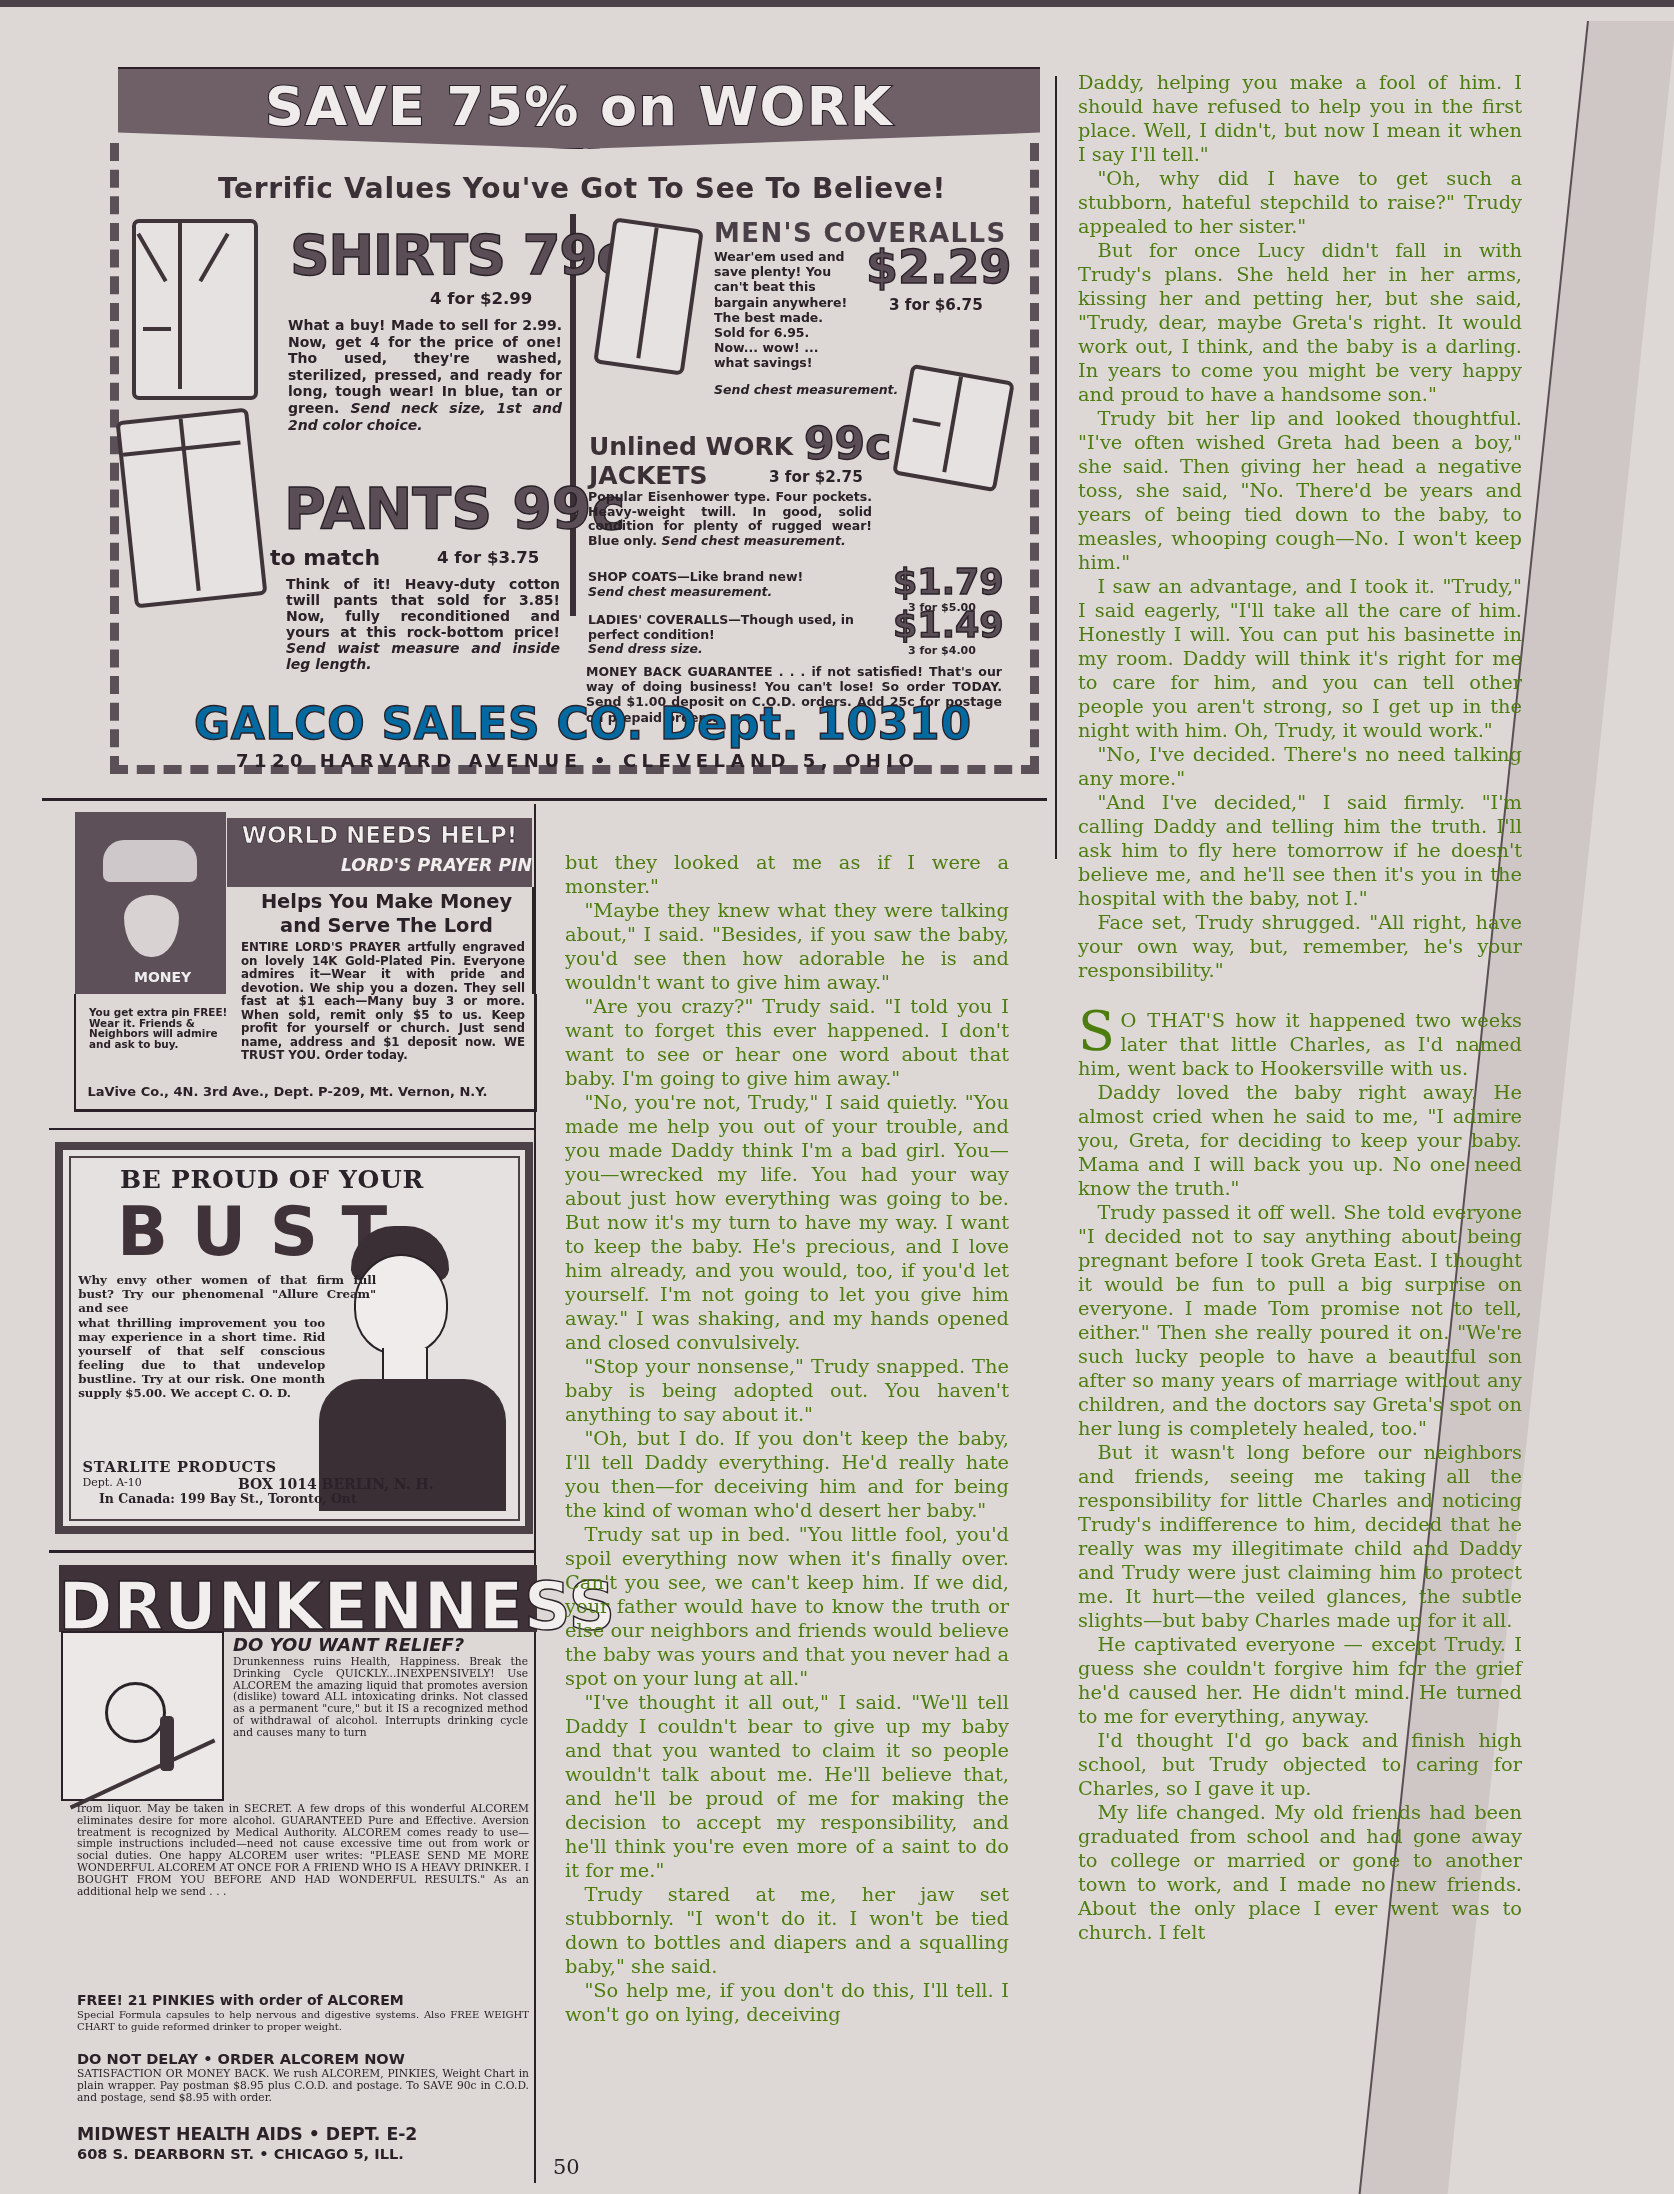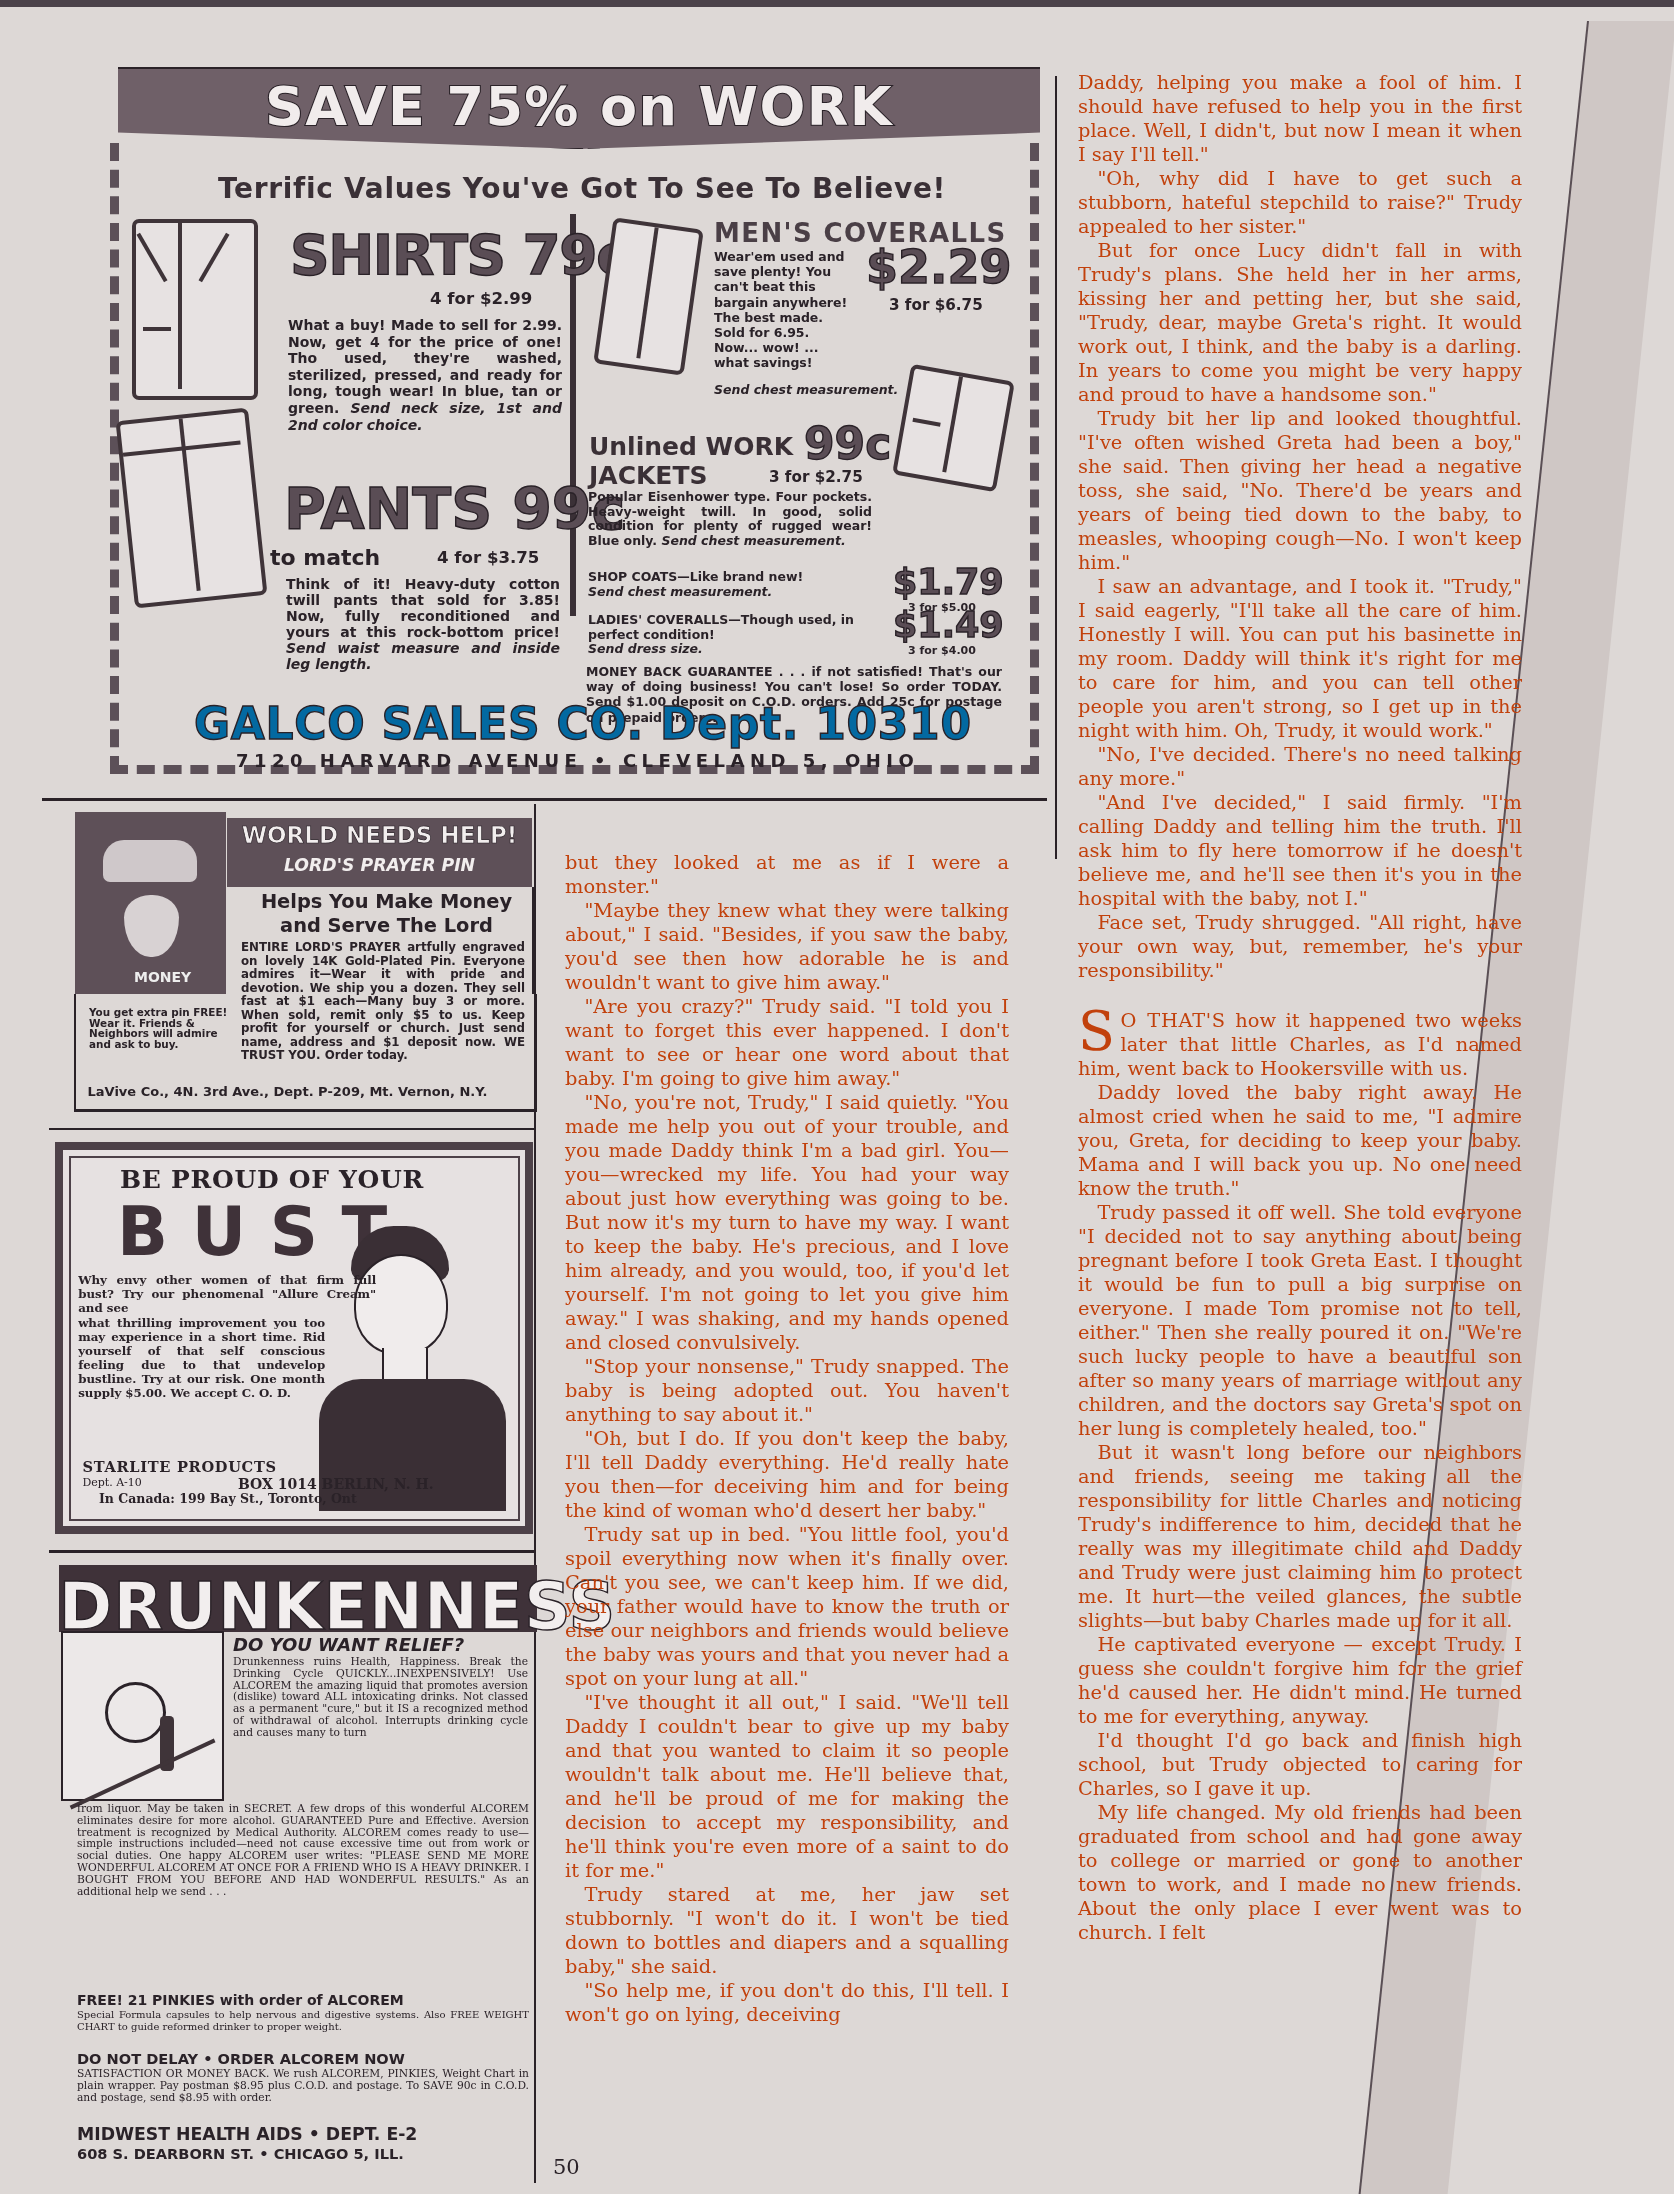--- a/index.html
+++ b/index.html
@@ -88,21 +88,21 @@
   .hrule { position:absolute; background:#2a2228; }
 
   
   .prayer { position:absolute; left:75px; top:812px; width:457px; height:301px; font-family:"DejaVu Sans", sans-serif; }
   .prayer-img { position:absolute; left:0; top:0; width:151px; height:182px; background:#5e5058; }
   .prayer-pin-top { position:absolute; left:28px; top:28px; width:94px; height:42px; background:#cfc8ca; border-radius:21px 21px 7px 7px; }
   .prayer-heart { position:absolute; left:49px; top:83px; width:55px; height:62px; background:#d8d2d3; border-radius:28px 28px 28px 28px / 24px 24px 42px 42px; }
   .prayer-free-badge { position:absolute; left:59px; top:157px; color:#eee; font-weight:bold; font-size:14px; }
   .prayer-header { position:absolute; left:152px; top:5.5px; width:305px; height:69px; background:#5e5058; }
   .prayer-title { position:absolute; left:0; top:4.2px; width:100%; text-align:center; color:#f2eeee; font-weight:bold; font-size:23px; -webkit-text-stroke:0.7px #2a2228; }
-  .prayer-subtitle { position:absolute; left:0; top:37px; width:100%; text-align:center; color:#f2eeee; font-weight:bold; font-style:italic; font-size:17.3px; }
+  .prayer-subtitle { position:absolute; left:0; top:37px; width:100%; text-align:right; color:#f2eeee; font-weight:bold; font-style:italic; font-size:17.3px; }
   .prayer-headline { position:absolute; left:166px; top:78px; width:291px; text-align:center; font-weight:bold; font-size:19.4px; line-height:23.6px; }
   .prayer-body { position:absolute; left:166px; top:129px; width:284px; font-size:11.8px; font-weight:bold; line-height:13.5px; text-align:justify; }
   .prayer-side { position:absolute; left:14px; top:195px; width:139px; font-size:10.4px; font-weight:bold; line-height:10.7px; }
   .prayer-company { position:absolute; left:12.5px; top:272px; width:444px; font-size:13px; font-weight:bold; }
   .prayer-box { position:absolute; left:-1.4px; top:182px; width:459px; height:115px; border-left:2.1px solid #2a2228; border-bottom:3.5px solid #2a2228; border-right:2.8px solid #2a2228; }
   .prayer-box2 { position:absolute; left:151px; top:75px; width:306px; height:107px; border-right:2.8px solid #2a2228; }
 
   
   .bust { position:absolute; left:55px; top:1142px; width:478px; height:392px; border:8.3px solid #4d4148; box-sizing:border-box; background:#e6e1e1; }
   .bust-inner { position:absolute; left:5.5px; top:5.5px; right:5.5px; bottom:5.5px; border:2.1px solid #4d4148; }
@@ -128,21 +128,21 @@
   .drunk-body { position:absolute; left:205px; top:104px; width:295px; font-size:10.7px; line-height:11.8px; text-align:justify; }
   .drunk-body2 { position:absolute; left:49px; top:251px; width:452px; font-size:10.7px; line-height:11.8px; text-align:justify; }
   .drunk-free { position:absolute; left:49px; top:440px; width:457px; font-family:"DejaVu Sans", sans-serif; font-weight:bold; font-size:14px; }
   .drunk-free-body { position:absolute; left:49px; top:457px; width:452px; font-size:10px; line-height:11.8px; text-align:justify; }
   .drunk-cta { position:absolute; left:49px; top:498px; width:457px; font-family:"DejaVu Sans", sans-serif; font-weight:bold; font-size:14.6px; }
   .drunk-cta-body { position:absolute; left:49px; top:516px; width:452px; font-size:10.7px; line-height:11.8px; text-align:justify; }
   .drunk-company { position:absolute; left:49px; top:572px; font-family:"DejaVu Sans", sans-serif; font-weight:bold; font-size:17.3px; }
   .drunk-address { position:absolute; left:49px; top:593px; font-family:"DejaVu Sans", sans-serif; font-weight:bold; font-size:14.6px; }
 
   
-  .story-col { position:absolute; font-family:"DejaVu Serif", serif; font-size:19.4px; line-height:24px; text-align:justify; color:#c2410c; }
+  .story-col { position:absolute; font-family:"DejaVu Serif", serif; font-size:19.4px; line-height:24px; text-align:justify; color:#4d7c0f; }
   .story-col p { margin:0; text-indent:19.4px; }
   .story-col p.noindent { text-indent:0; }
   .col-mid { left:565px; top:851px; width:444px; }
   .col-right { left:1078px; top:71px; width:444px; }
   .dropcap { float:left; font-size:54px; line-height:44px; padding-right:5.5px; margin-top:1.4px; }
   .smallcaps { font-variant:small-caps; letter-spacing:0.7px; }
   .col-divider { position:absolute; width:2.1px; background:#2a2228; }
   .page-number { position:absolute; left:553px; top:2155px; font-family:"DejaVu Serif", serif; font-size:21px; }
 </style>
 </head>

